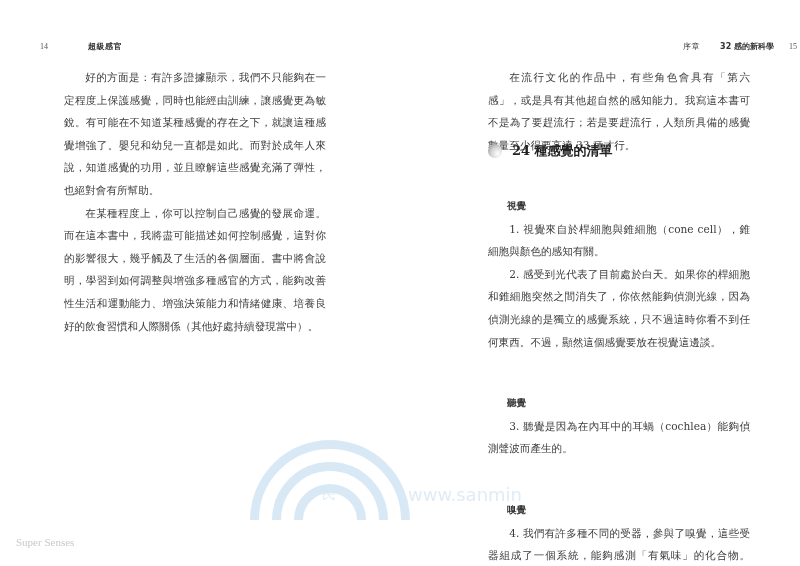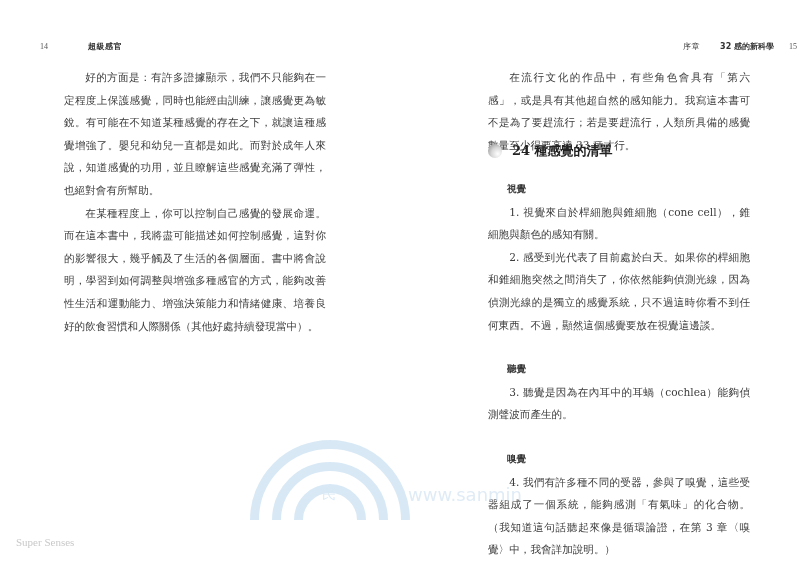--- a/index.html
+++ b/index.html
@@ -25,21 +25,21 @@
   .left-text { left: 64px; top: 66px; width: 262px; }
   .right-text-top { left: 76px; top: 66px; width: 262px; }
   p { margin: 0; text-indent: 2em; }
 
   .section-heading { position: absolute; left: 76px; top: 142px; display: flex; align-items: center; }
   .section-icon { width: 14px; height: 14px; border-radius: 50%;
     background: radial-gradient(circle at 70% 70%, #ffffff 0%, #d8d8d8 45%, #888 100%); margin-right: 10px; }
   .section-title { font-family: "DejaVu Serif", serif; font-weight: bold; font-size: 13px; color: #222; }
 
   .right-list { position: absolute; left: 76px; top: 178px; width: 262px; font-size: 10.6px; line-height: 22.6px; color: #3c3c3c; text-align: justify; }
-  .sense-title { font-weight: bold; font-size: 9.5px; text-indent: 2em; color: #333; }
+  .sense-title { font-weight: bold; font-size: 9.5px; text-indent: 2em; color: #333; margin-top: 17px; }
   .gap { height: 22px; }
 
   .footer-title { position: absolute; left: 16px; top: 536px; font-family: "Liberation Serif", serif; font-size: 11px; color: #c9c9c9; }
 
   
   .watermark { position: absolute; left: 250px; top: 440px; width: 330px; height: 90px; pointer-events: none; opacity: 0.55; }
   .wm-arcs { position: absolute; left: 0; top: 0; width: 160px; height: 80px; overflow: hidden; }
   .wm-arc { position: absolute; border-radius: 50%; border: 9px solid #b9d7ee; box-sizing: border-box; }
   .wm-mid { position: absolute; left: 72px; top: 46px; font-size: 14px; color: #b9d7ee; }
   .wm-name { position: absolute; left: 158px; top: 0px; font-size: 30px; color: #c6dbee; letter-spacing: 2px; font-family: "DejaVu Serif", serif; }

